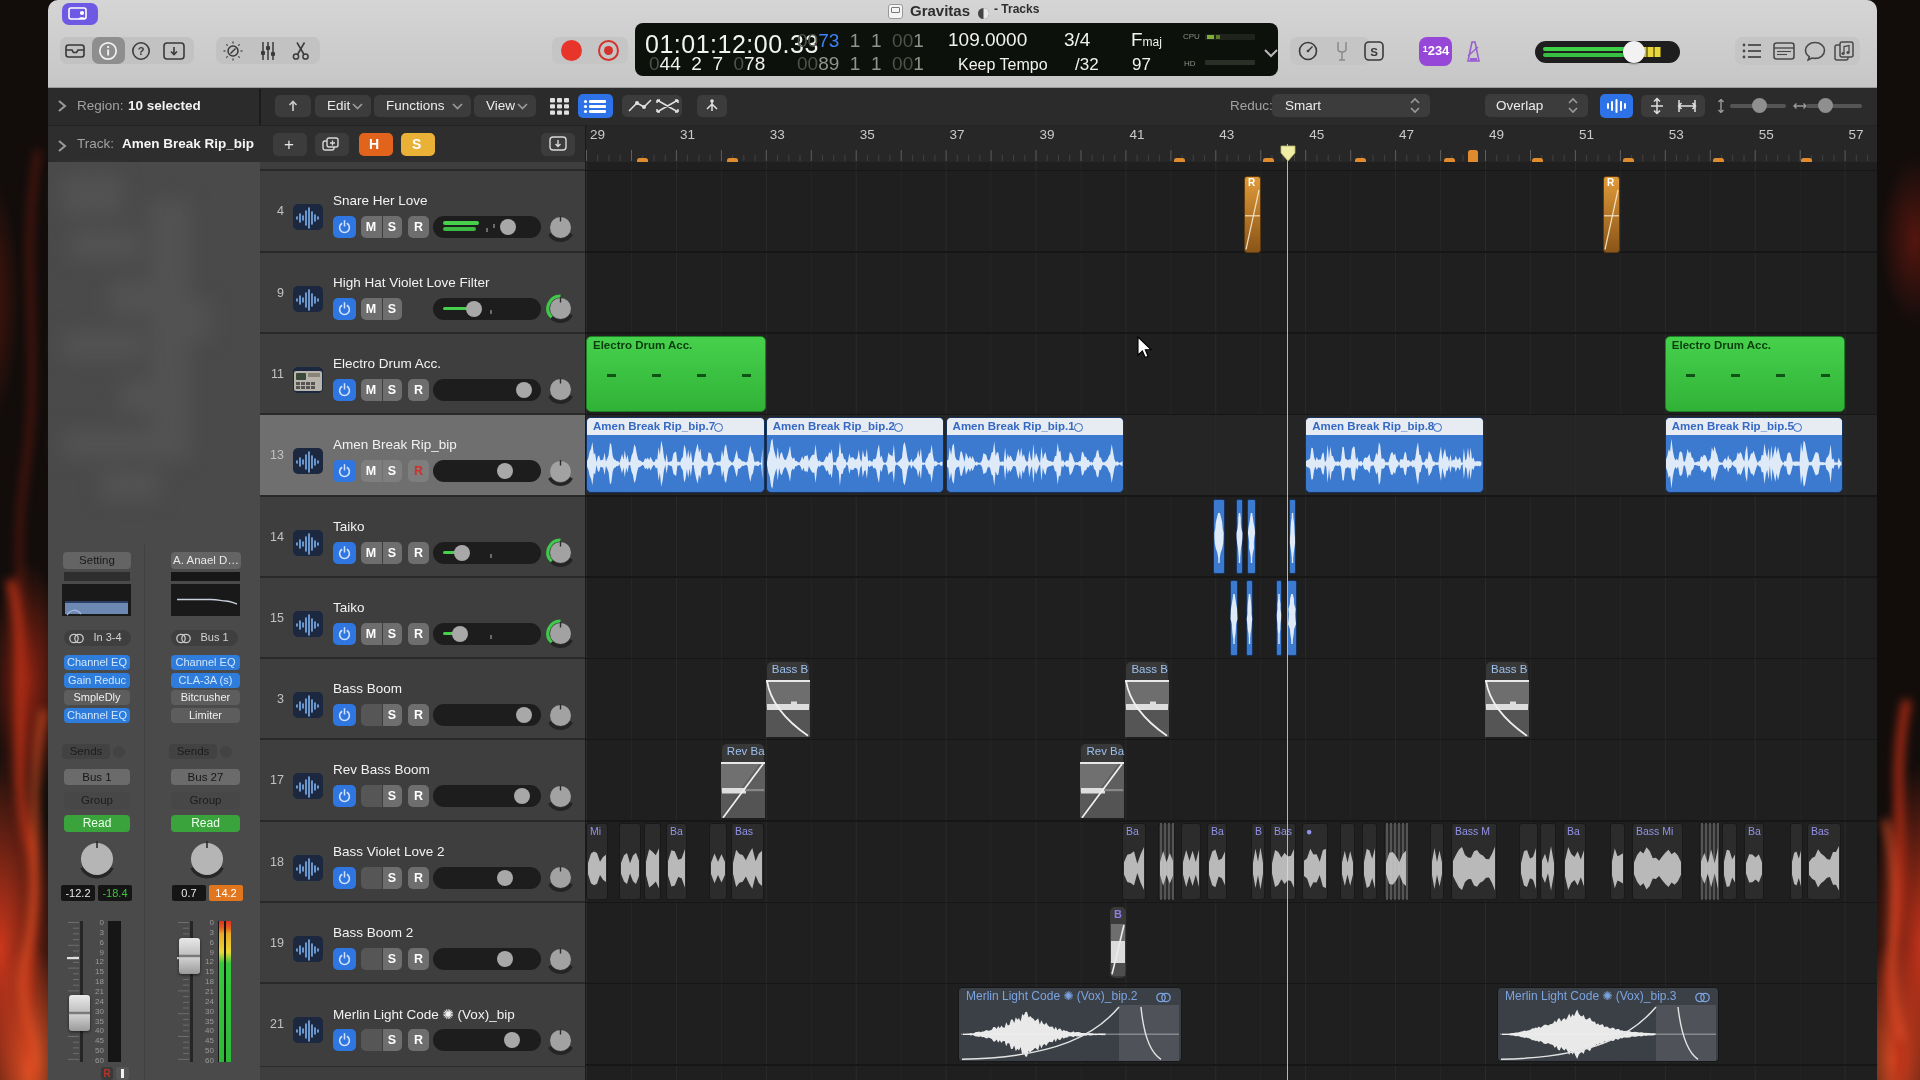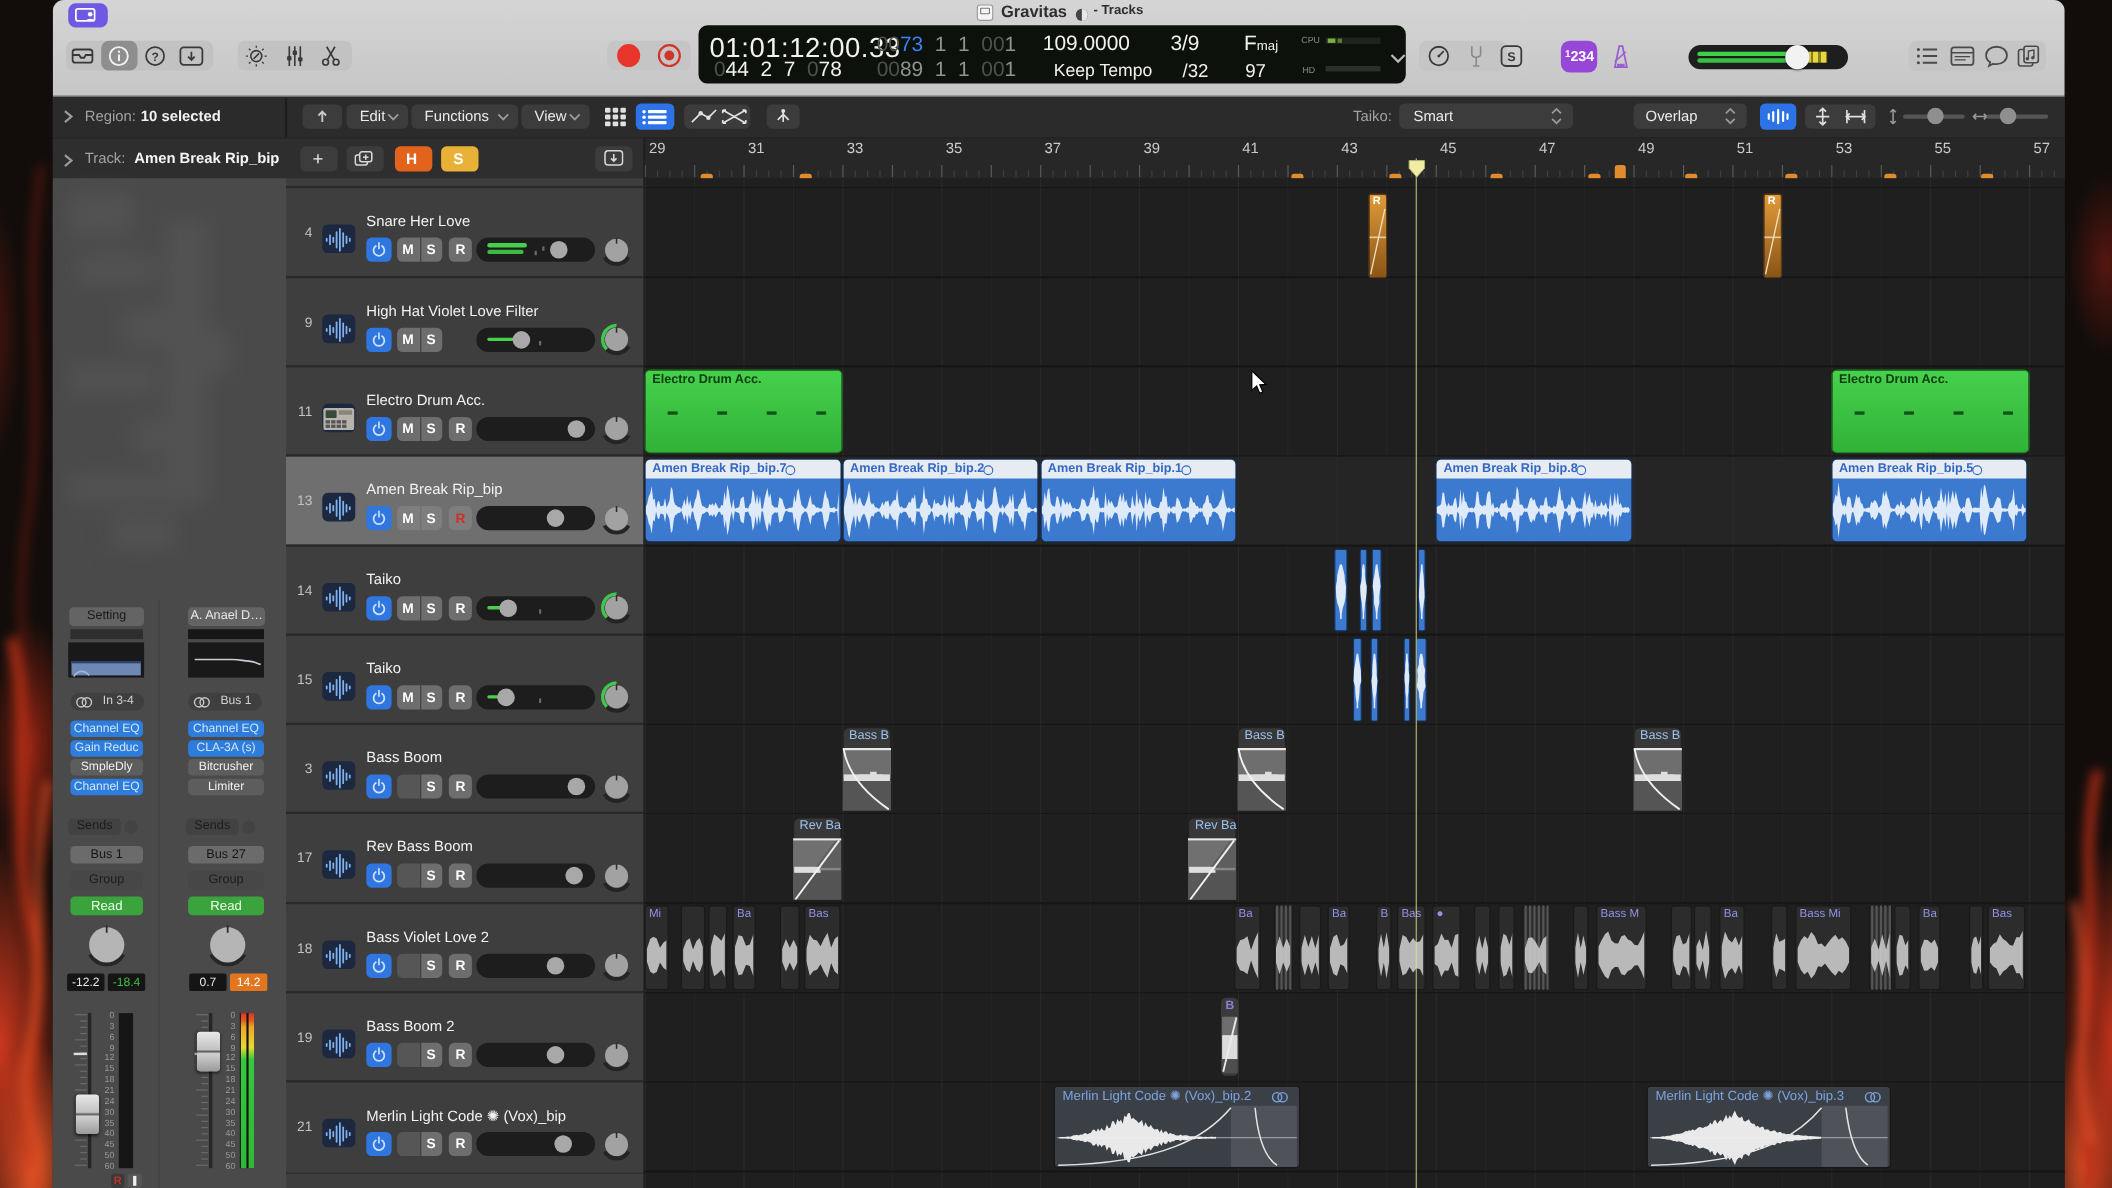--- a/index.html
+++ b/index.html
@@ -96,21 +96,21 @@
 <div style="position:absolute;left:561px;top:40px;width:21px;height:21px;background:#e8352b;border-radius:50%;"></div>
 <div style="position:absolute;left:598px;top:40px;width:21px;height:21px;border-radius:50%;border:2.5px solid #d2342b;background:#c6c5c5;"></div>
 <div style="position:absolute;left:604px;top:46px;width:9px;height:9px;background:#d2342b;border-radius:50%;"></div>
 <div style="position:absolute;left:635px;top:23px;width:643px;height:53px;background:#0d110c;border-radius:8px;"></div>
 <div style="position:absolute;left:645px;top:30px;font-size:25px;color:#f2f2f0;white-space:nowrap;letter-spacing:0.5px;">01:01:12:00.33</div>
 <div style="position:absolute;left:649px;top:53px;font-size:19px;color:#f2f2f0;white-space:nowrap;"><span style="color:#4e5349">0</span>44&nbsp;&nbsp;2&nbsp;&nbsp;7&nbsp;&nbsp;<span style="color:#4e5349">0</span>78</div>
 <div style="position:absolute;left:797px;top:30px;font-size:19px;color:#4e5349;white-space:nowrap;">00<span style="color:#3b82f6">73</span>&nbsp;&nbsp;<span style="color:#8f948c">1</span>&nbsp;&nbsp;<span style="color:#8f948c">1</span>&nbsp;&nbsp;00<span style="color:#8f948c">1</span></div>
 <div style="position:absolute;left:797px;top:53px;font-size:19px;color:#4e5349;white-space:nowrap;">00<span style="color:#8f948c">89</span>&nbsp;&nbsp;<span style="color:#8f948c">1</span>&nbsp;&nbsp;<span style="color:#8f948c">1</span>&nbsp;&nbsp;00<span style="color:#8f948c">1</span></div>
 <div style="position:absolute;left:948px;top:29px;font-size:19px;color:#f2f2f0;white-space:nowrap;">109.0000</div>
 <div style="position:absolute;left:946px;top:56px;font-size:16px;color:#f2f2f0;white-space:nowrap;margin-left:12px;">Keep Tempo</div>
-<div style="position:absolute;left:1064px;top:29px;font-size:19px;color:#f2f2f0;white-space:nowrap;">3/9</div>
+<div style="position:absolute;left:1064px;top:29px;font-size:19px;color:#f2f2f0;white-space:nowrap;">3/4</div>
 <div style="position:absolute;left:1075px;top:55px;font-size:17px;color:#f2f2f0;white-space:nowrap;">/32</div>
 <div style="position:absolute;left:1131px;top:29px;font-size:19px;color:#f2f2f0;white-space:nowrap;">F<span style="font-size:12px;">maj</span></div>
 <div style="position:absolute;left:1132px;top:55px;font-size:17px;color:#f2f2f0;white-space:nowrap;">97</div>
 <div style="position:absolute;left:1183px;top:32px;font-size:8px;color:#8a8f85;white-space:nowrap;">CPU</div>
 <div style="position:absolute;left:1205px;top:34px;width:50px;height:6px;background:#1e231c;border-radius:1px;"></div>
 <div style="position:absolute;left:1207px;top:35px;width:7px;height:4px;background:#7fae3a;"></div>
 <div style="position:absolute;left:1216px;top:35px;width:4px;height:4px;background:#5a7a2a;"></div>
 <div style="position:absolute;left:1184px;top:59px;font-size:8px;color:#8a8f85;white-space:nowrap;">HD</div>
 <div style="position:absolute;left:1205px;top:60px;width:50px;height:5px;background:#2a2f28;border-radius:1px;"></div>
 <svg style="position:absolute;left:1263px;top:47px;" width="16" height="12" viewBox="0 0 16 12">
@@ -229,21 +229,21 @@
     <circle cx="17" cy="9" r="2" fill="#e0e0e0"></circle>
   </svg>
 <svg style="position:absolute;left:655px;top:98px;" width="25" height="16" viewBox="0 0 25 16">
     <path d="M2,2 L23,14 M2,14 L23,2 M2,2 L2,5 M2,14 L2,11 M23,2 L23,5 M23,14 L23,11 M2,2 L5,2 M23,2 L20,2 M2,14 L5,14 M23,14 L20,14" stroke="#e0e0e0" stroke-width="1.5" fill="none"></path>
   </svg>
 <div style="position:absolute;left:697px;top:95px;width:30px;height:22px;background:#3c3c3c;border-radius:5px;"></div>
 <svg style="position:absolute;left:703px;top:98px;" width="18" height="16" viewBox="0 0 18 16">
     <path d="M9,3 L9,13 M9,6 L4,11 M9,6 L14,11" stroke="#e0e0e0" stroke-width="1.5" fill="none"></path>
     <circle cx="9" cy="3" r="1.8" fill="#e0e0e0"></circle>
   </svg>
-<div style="position:absolute;left:1230px;top:98px;font-size:13.5px;color:#a2a2a2;white-space:nowrap;">Taiko:</div>
+<div style="position:absolute;left:1230px;top:98px;font-size:13.5px;color:#a2a2a2;white-space:nowrap;">Reduc:</div>
 <div style="position:absolute;left:1272px;top:94px;width:158px;height:23px;background:#3c3c3c;border-radius:5px;"></div>
 <div style="position:absolute;left:1285px;top:98px;font-size:13.5px;color:#ececec;white-space:nowrap;">Smart</div>
 <svg style="position:absolute;left:1408px;top:97px;" width="14" height="17" viewBox="0 0 14 17">
     <path d="M3,6 L7,2 L11,6 M3,11 L7,15 L11,11" stroke="#9a9a9a" stroke-width="1.6" fill="none"></path>
   </svg>
 <div style="position:absolute;left:1528px;top:98px;font-size:15px;color:#f0abfc;white-space:nowrap;">Drag:</div>
 <div style="position:absolute;left:1485px;top:94px;width:103px;height:23px;background:#3c3c3c;border-radius:5px;"></div>
 <div style="position:absolute;left:1496px;top:98px;font-size:13.5px;color:#ececec;white-space:nowrap;">Overlap</div>
 <svg style="position:absolute;left:1566px;top:97px;" width="14" height="17" viewBox="0 0 14 17">
     <path d="M3,6 L7,2 L11,6 M3,11 L7,15 L11,11" stroke="#9a9a9a" stroke-width="1.6" fill="none"></path>

